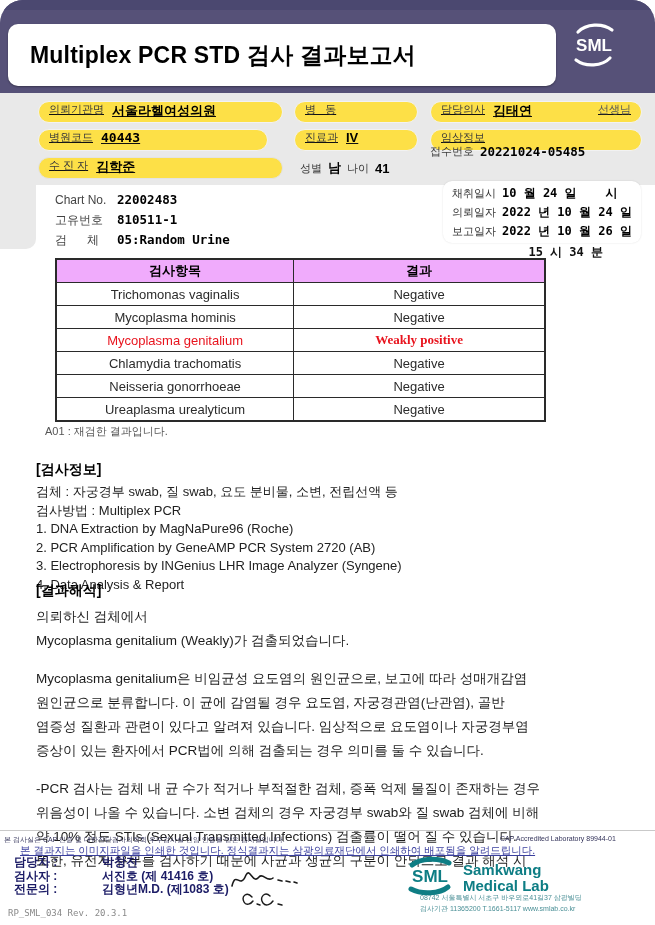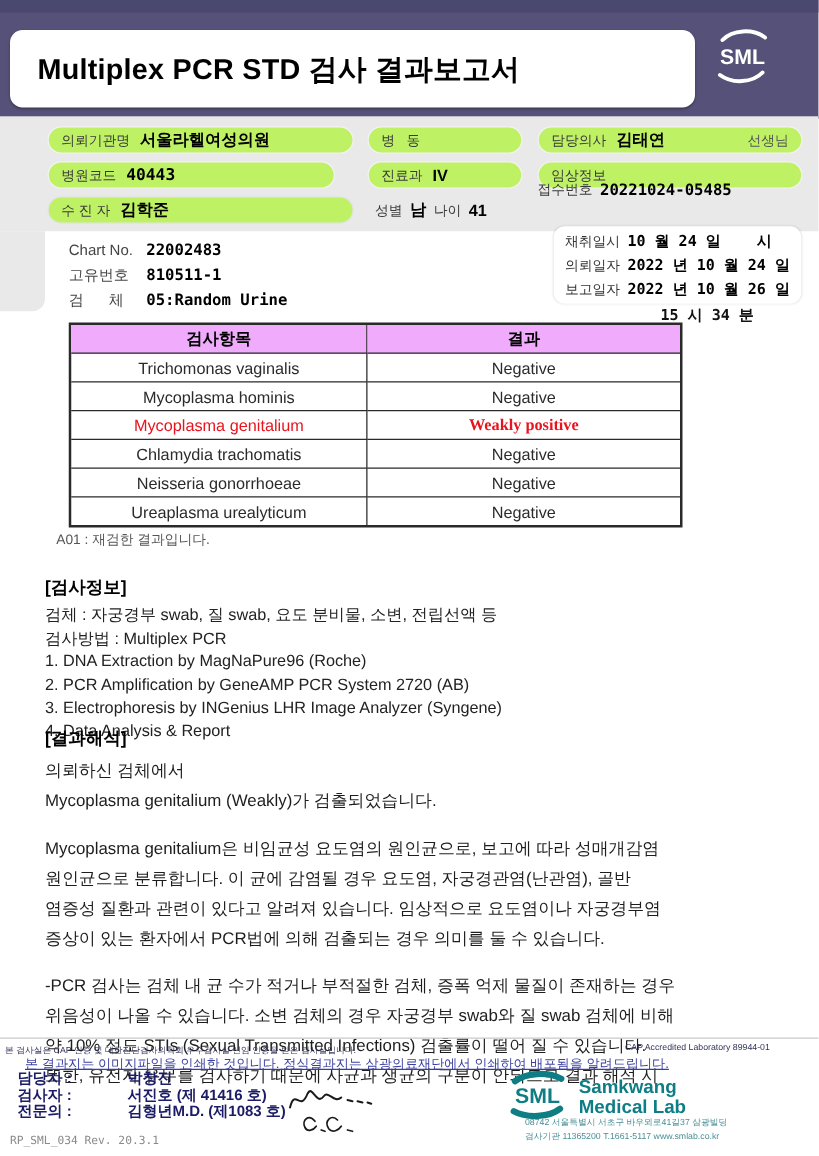--- a/index.html
+++ b/index.html
@@ -1,30 +1,30 @@
 <!DOCTYPE html>
 <html><head>
 <meta charset="utf-8">
 <style>
   html,body{margin:0;padding:0;background:#fff;}
   body{font-family:"Liberation Sans","DejaVu Sans",sans-serif;color:#111;}
-  #page{position:relative;width:655px;height:925px;background:#fff;overflow:hidden;}
+  #page{position:relative;width:655px;height:925px;background:#fff;overflow:hidden;border-radius:23px;}
 
   
   .band{position:absolute;left:0;top:0;width:655px;height:93px;background:#565178;border-bottom:2px solid #3c3960;}
   .band:before{content:"";position:absolute;left:0;top:0;width:655px;height:10px;background:#4b4870;}
   .titlebox{position:absolute;left:8px;top:24px;width:548px;height:62px;background:#fff;border-radius:10px;box-shadow:0 1px 2px rgba(0,0,0,.35);}
   .title{position:absolute;left:30px;top:40px;font-size:23px;font-weight:bold;color:#000;letter-spacing:.2px;}
   .logo-top{position:absolute;left:568px;top:20px;}
   .docnos{position:absolute;left:542px;top:97px;font-family:"DejaVu Sans Mono","Liberation Mono",monospace;font-weight:bold;font-size:10.5px;line-height:13px;color:#111;}
 
   
   .panel{position:absolute;left:0;top:93px;width:655px;height:92px;background:#e9e9e9;}
   .panel-tail{position:absolute;left:0;top:185px;width:36px;height:64px;background:#e9e9e9;border-radius:0 0 10px 0;}
-  .pill{position:absolute;height:22px;background:#bef264;border-radius:11px;display:flex;align-items:center;padding:0 10px;box-sizing:border-box;border:1px solid #f2f2f2;}
+  .pill{position:absolute;height:22px;background:#fde047;border-radius:11px;display:flex;align-items:flex-start;padding:0 10px;box-sizing:border-box;border:1px solid #f2f2f2;text-decoration:underline;}
   .pill .lbl{font-size:11px;color:#3a3a3a;white-space:pre;margin-right:8px;flex:0 0 auto;}
   .pill .val{font-size:13px;font-weight:bold;color:#000;white-space:pre;}
   .pill .sfx{margin-left:auto;font-size:11px;color:#555;}
   .plain{position:absolute;font-size:11px;color:#3a3a3a;white-space:pre;display:flex;align-items:center;height:22px;}
   .plain b{font-size:13px;color:#000;margin:0 6px;}
   .plain .num{font-family:"DejaVu Sans Mono","Liberation Mono",monospace;font-weight:bold;font-size:12.5px;color:#000;margin-left:6px;}
 
   
   .idblock{position:absolute;left:55px;top:190px;font-size:12px;color:#444;line-height:20px;}
   .idblock .row{display:flex;}

